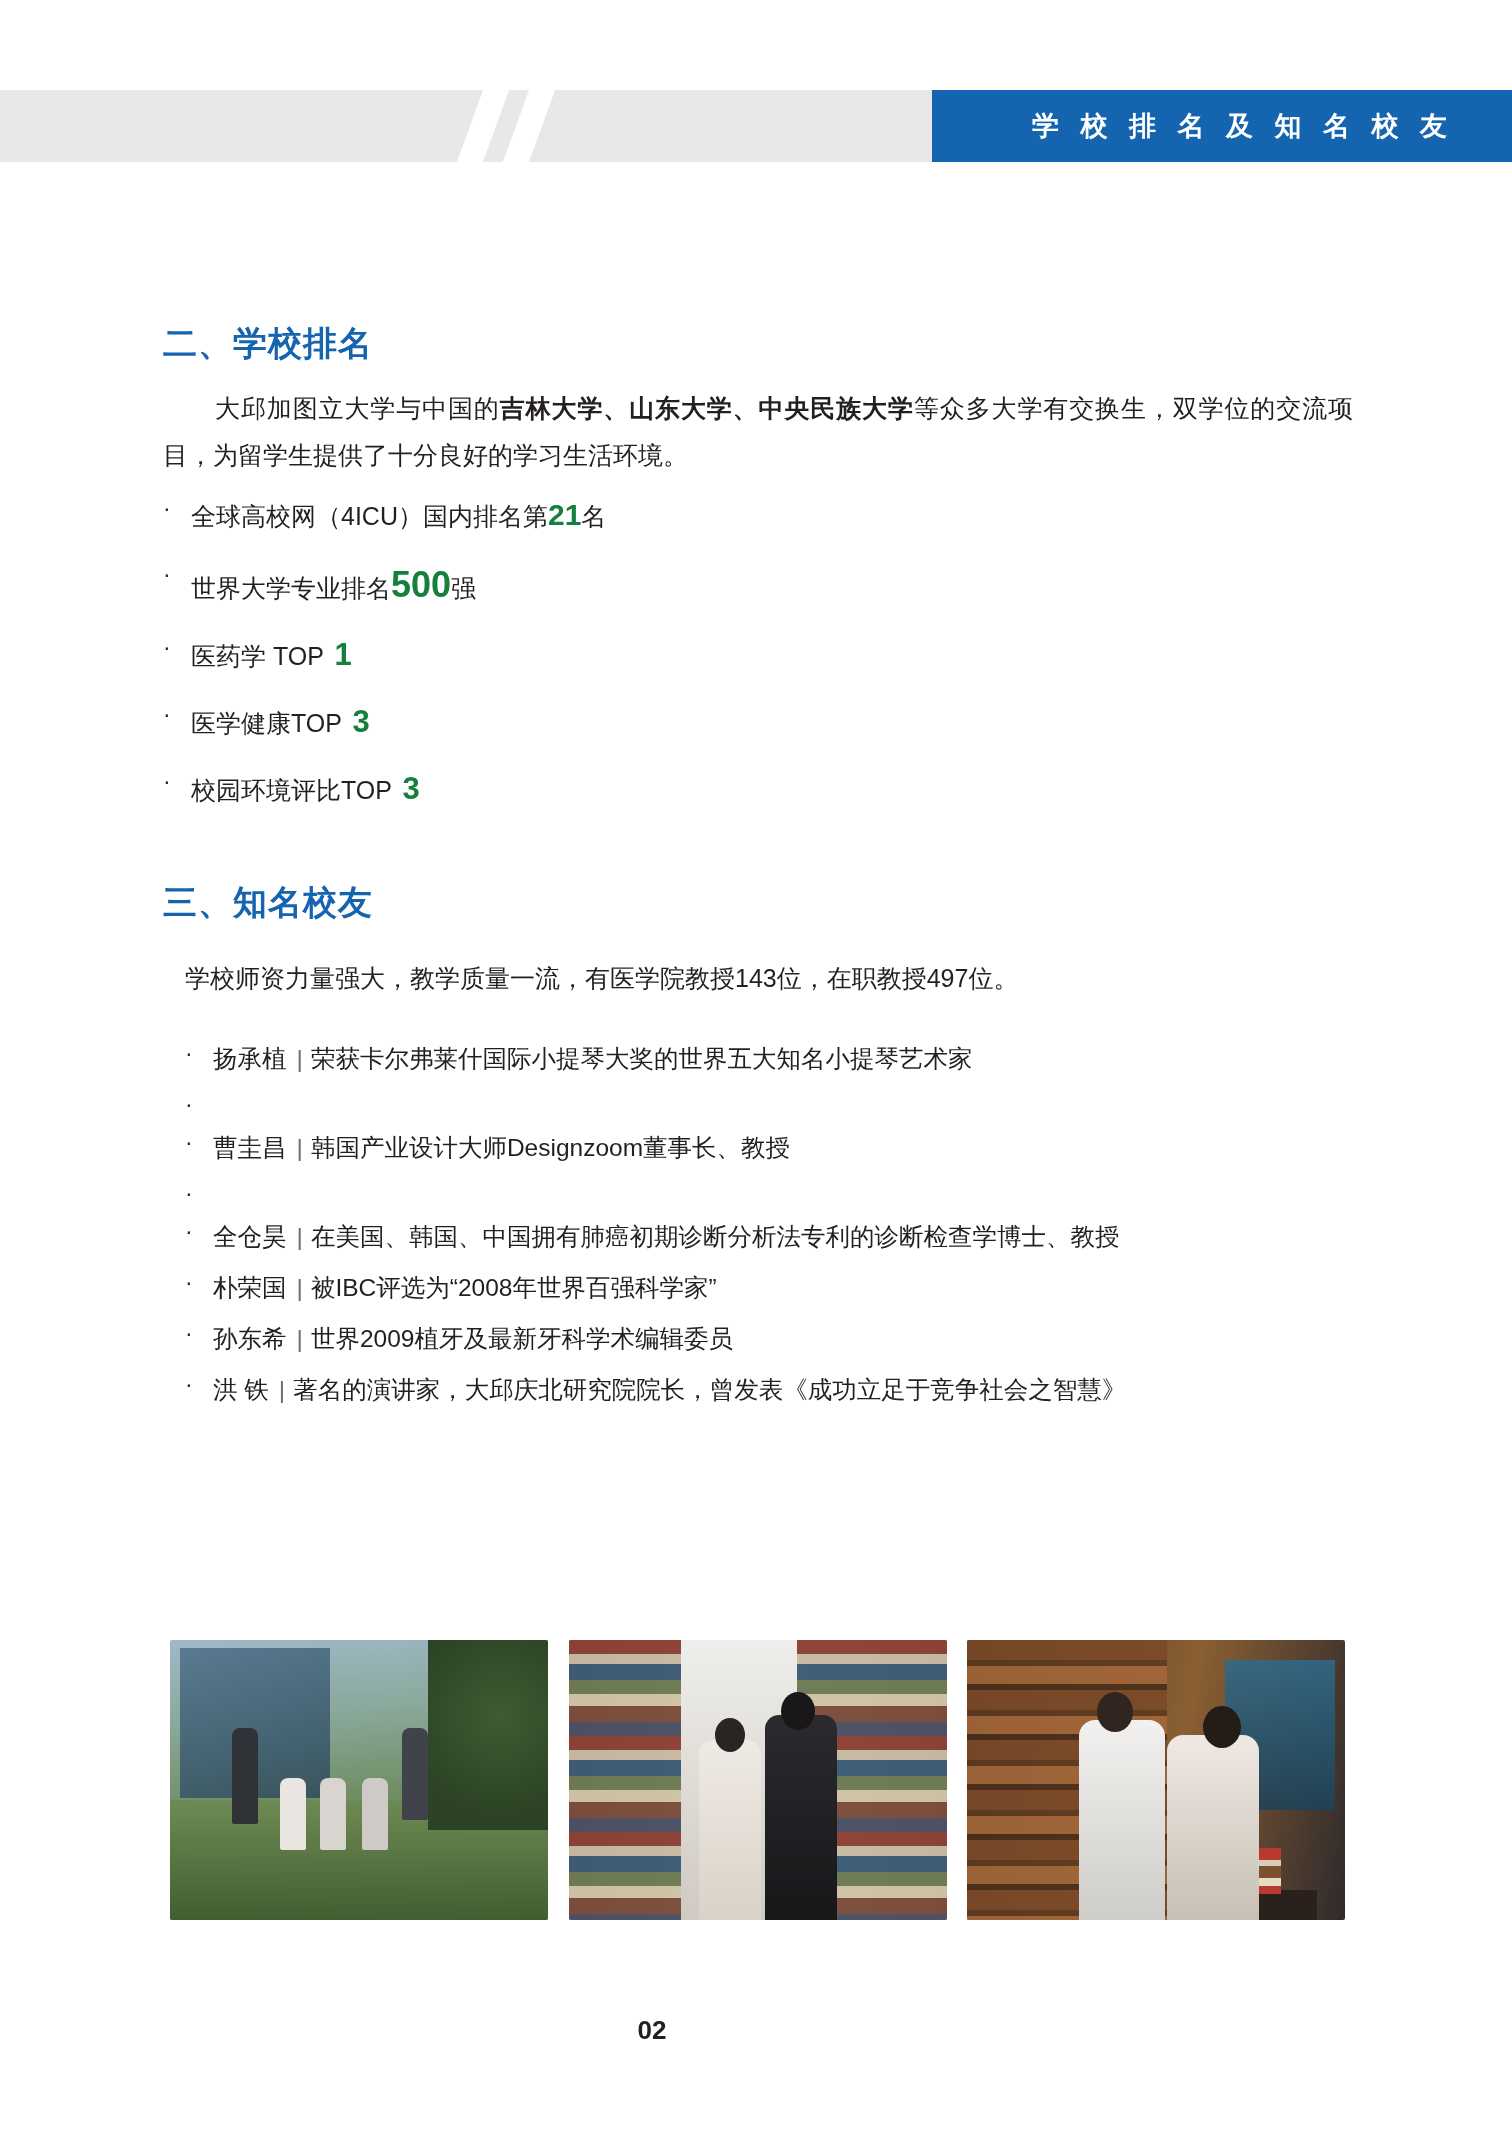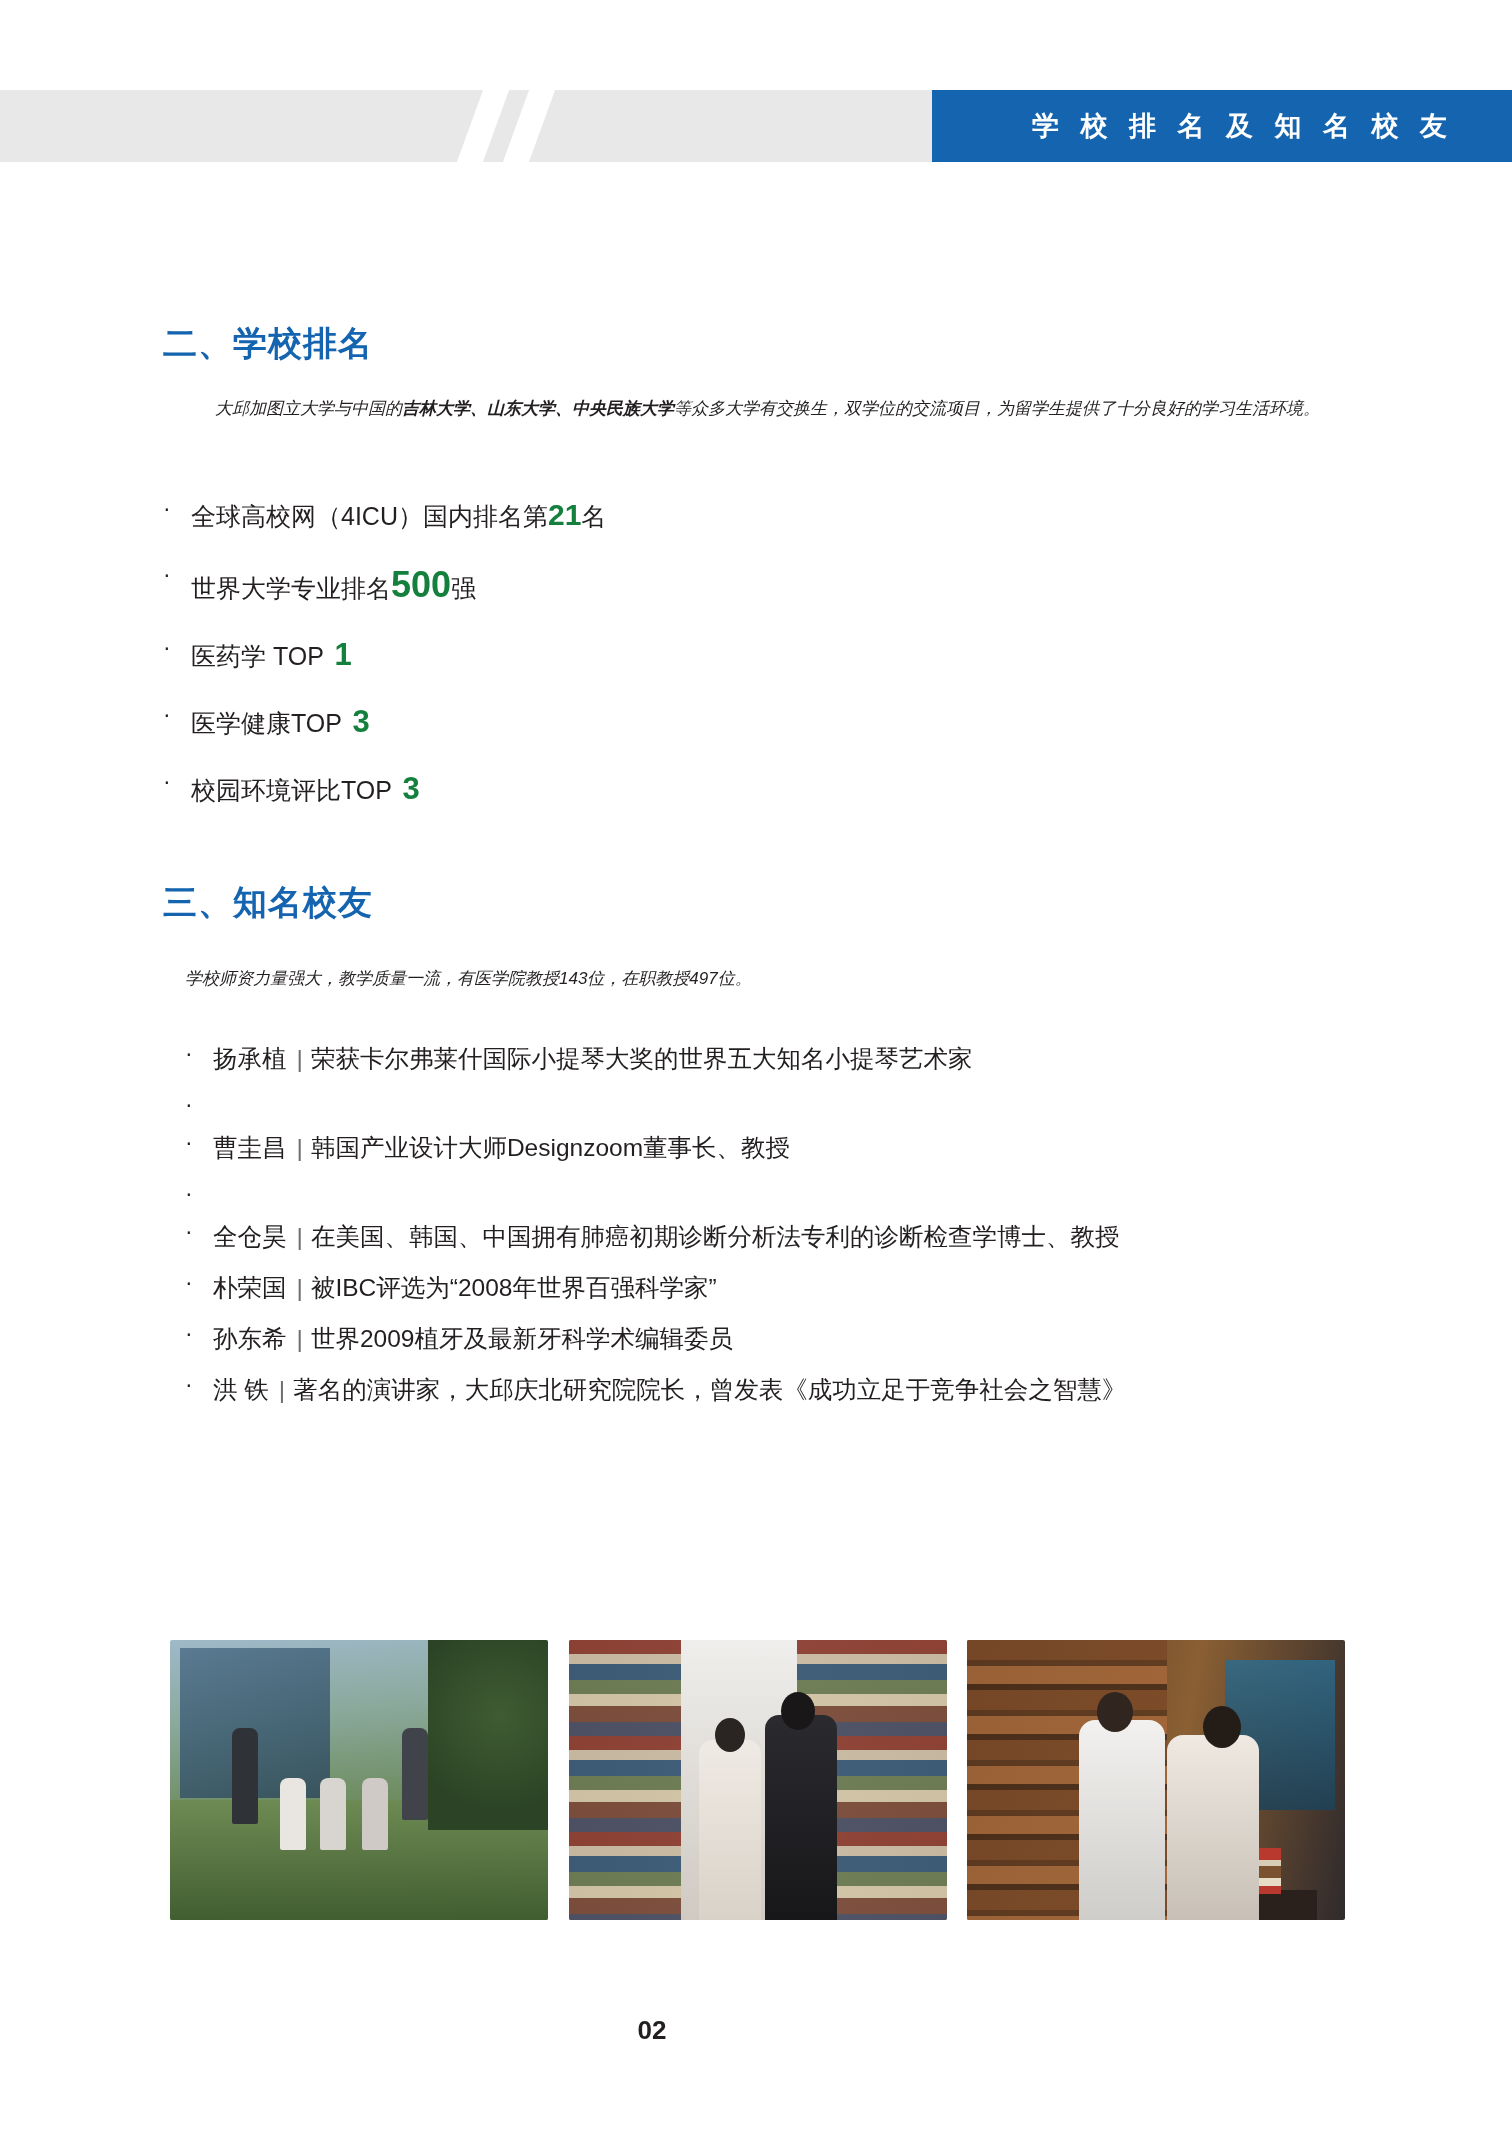--- a/index.html
+++ b/index.html
@@ -79,25 +79,24 @@
     letter-spacing: 1px;
     white-space: nowrap;
   }
   #heading-ranking { left: 163px; top: 305px; margin-top: 16px; }
   #heading-alumni  { left: 163px; top: 880px; }
 
   .para {
     position: absolute;
     left: 163px;
     width: 1190px;
-    font-size: 17px;
+    font-size: 25px;
     line-height: 47px;
     color: #231f20;
     text-align: justify;
-    font-style: italic;
   }
   #para-ranking { top: 385px; text-indent: 52px; }
   #para-alumni  { top: 955px; left: 185px; width: 1160px; }
 
   .para b { font-weight: bold; }
 
   .bullet-list {
     position: absolute;
     left: 163px;
   }

